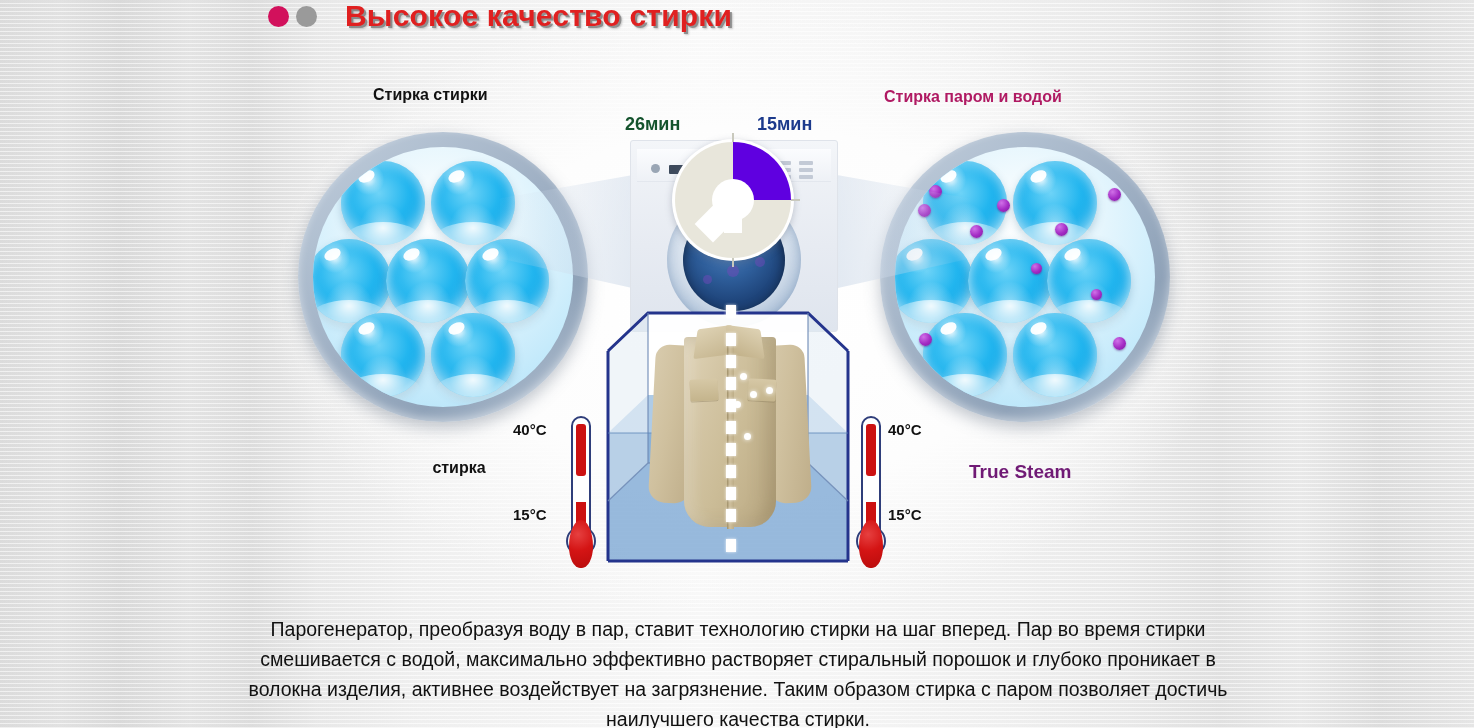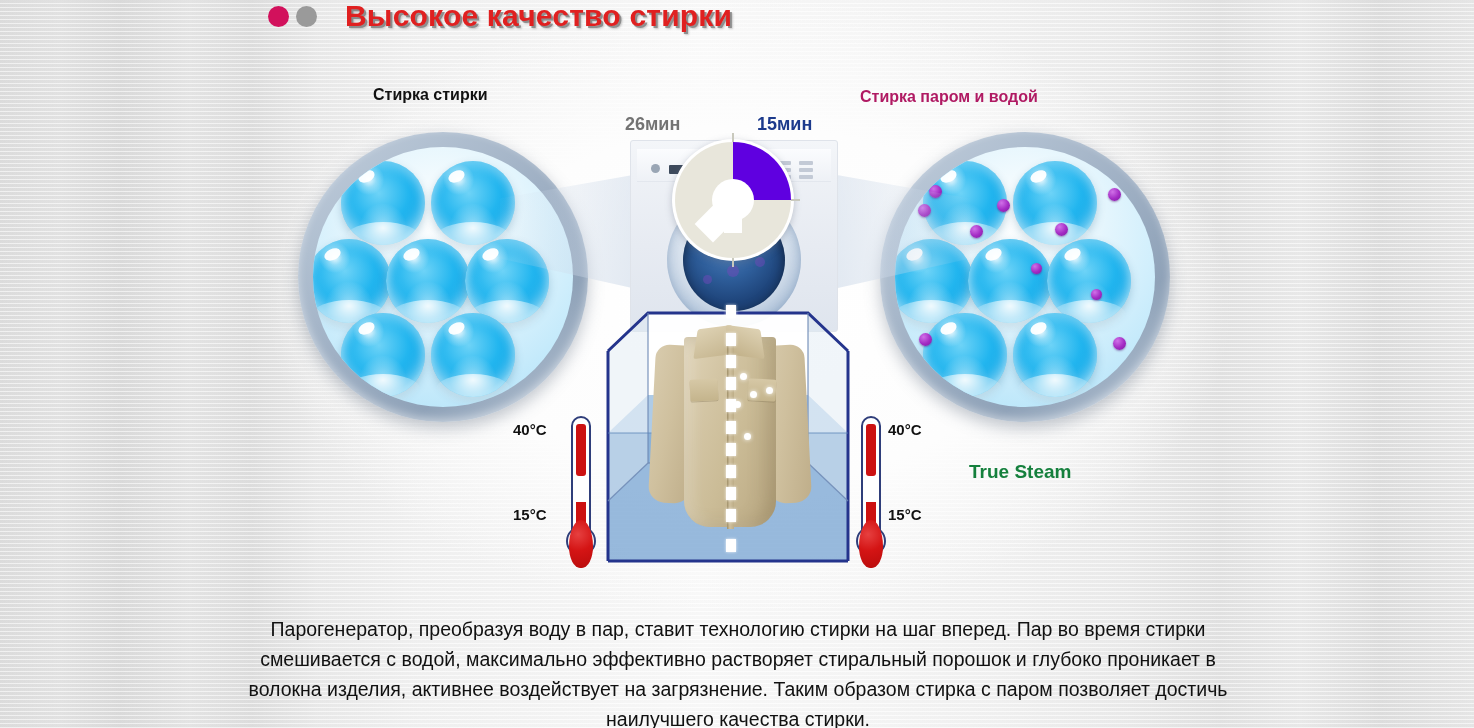--- a/index.html
+++ b/index.html
@@ -39,21 +39,21 @@
   #page-title{
     position:absolute;left:345px;top:-1px;
     font-size:30px;font-weight:bold;color:#e02020;
     text-shadow:2px 2px 0 rgba(120,120,120,0.75), 3px 3px 2px rgba(140,140,140,0.45);
     letter-spacing:.2px;white-space:nowrap;
   }
 
   
   .slabel{position:absolute;font-weight:bold;white-space:nowrap;}
   #label-water{left:373px;top:86px;font-size:16px;color:#111;}
-  #label-steam{left:860px;top:88px;font-size:16px;color:#b01a63;}
+  #label-steam{left:884px;top:88px;font-size:16px;color:#b01a63;}
   #label-standard{left:384px;top:452px;font-size:16px;color:#111;width:150px;text-align:center;line-height:32px;}
   #label-truesteam{left:969px;top:461px;font-size:19px;color:#b01a63;}
 
   
   .tlabel{position:absolute;font-size:18px;font-weight:bold;color:#1c3a8c;white-space:nowrap;}
   #time-left{left:625px;top:114px;}
   #time-right{left:757px;top:114px;}
 
   
   .circle-wrap{position:absolute;width:290px;height:290px;}
@@ -183,24 +183,25 @@
   <div id="header">
     <div class="dot" id="dot-pink" style="background: rgb(210, 17, 92);"></div>
     <div class="dot" id="dot-gray" style="background: rgb(154, 154, 154);"></div>
     <div id="page-title" style="color: rgb(224, 32, 32);">Высокое качество стирки</div>
   </div>
 
   <div class="slabel" id="label-water">Стирка стирки</div>
   <div class="slabel" id="label-steam" style="color: rgb(176, 26, 99);">Стирка паром и водой</div>
 
   <div class="slabel" id="label-standard">
-  </div>
-  <div class="slabel" id="label-truesteam" style="color: #15803d;">True Steam</div>
-
-  <div class="tlabel" id="time-left" style="color: #737373; text-align: right;">26мин</div>
+    <div>стирка</div>
+  </div>
+  <div class="slabel" id="label-truesteam" style="color: #701a75;">True Steam</div>
+
+  <div class="tlabel" id="time-left" style="color: #14532d; text-align: right;">26мин</div>
   <div class="tlabel" id="time-right" style="color: rgb(28, 58, 140);">15мин</div>
 
   <div class="circle-wrap" id="circle-left">
     <div class="circle-ring"></div>
     <div class="circle-inner">
       <div class="drop" style="left:28px;top:14px;width:84px;height:84px;"></div>
       <div class="drop" style="left:118px;top:14px;width:84px;height:84px;"></div>
       <div class="drop" style="left:-6px;top:92px;width:84px;height:84px;"></div>
       <div class="drop" style="left:73px;top:92px;width:84px;height:84px;"></div>
       <div class="drop" style="left:152px;top:92px;width:84px;height:84px;"></div>

